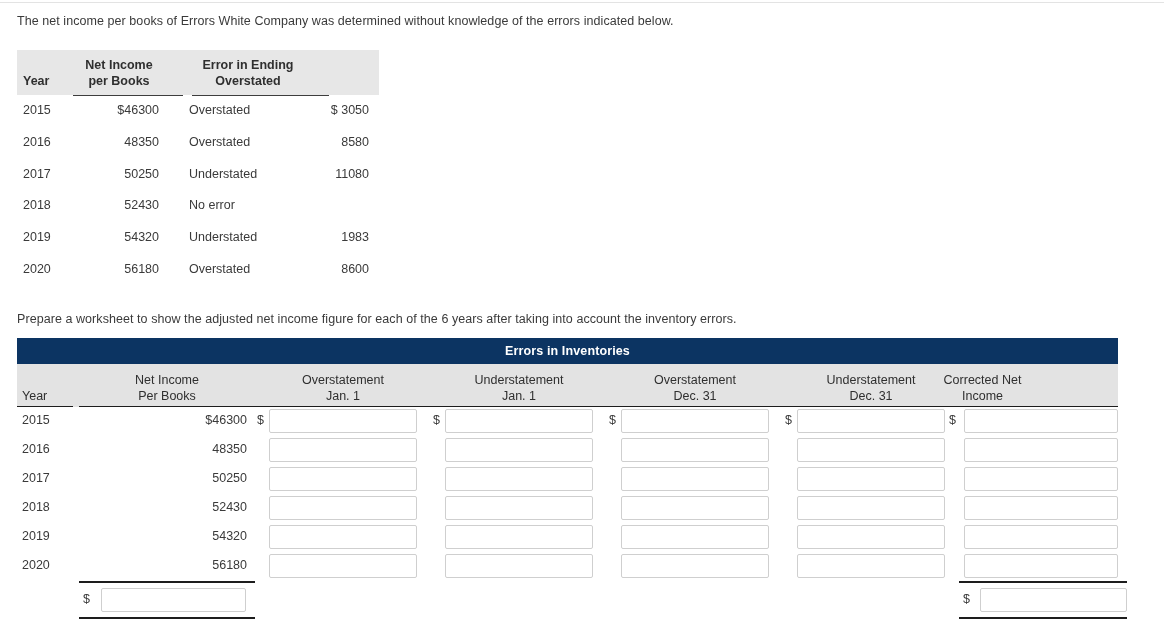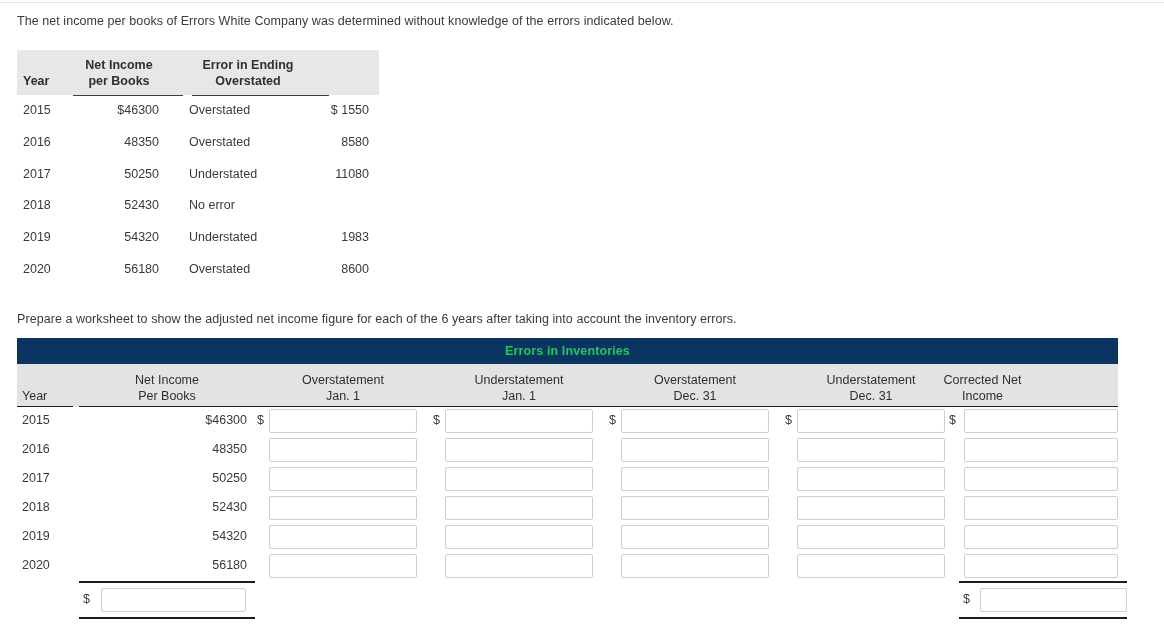--- a/index.html
+++ b/index.html
@@ -88,21 +88,21 @@
   .worksheet {
     position: absolute;
     left: 17px;
     top: 338px;
     width: 1101px;
   }
 
   .ws-banner {
     height: 26px;
     background: #0c3462;
-    color: #22c55e;
+    color: #ffffff;
     font-size: 12.5px;
     font-weight: bold;
     display: flex;
     align-items: center;
     justify-content: center;
     letter-spacing: .01em;
   }
 
   .ws-head {
     background: #e3e3e3;
@@ -207,21 +207,21 @@
         <span class="hdr-l2">Overstated</span>
       </th>
       <th class="gt-amt-h"></th>
     </tr>
   </thead>
   <tbody id="given-body">
       <tr>
         <td class="gt-year">2015</td>
         <td class="gt-ni">$46300</td>
         <td class="gt-desc">Overstated</td>
-        <td class="gt-amt">$ 1550</td>
+        <td class="gt-amt">$ 3050</td>
       </tr>
       <tr>
         <td class="gt-year">2016</td>
         <td class="gt-ni">48350</td>
         <td class="gt-desc">Overstated</td>
         <td class="gt-amt">8580</td>
       </tr>
       <tr>
         <td class="gt-year">2017</td>
         <td class="gt-ni">50250</td>

